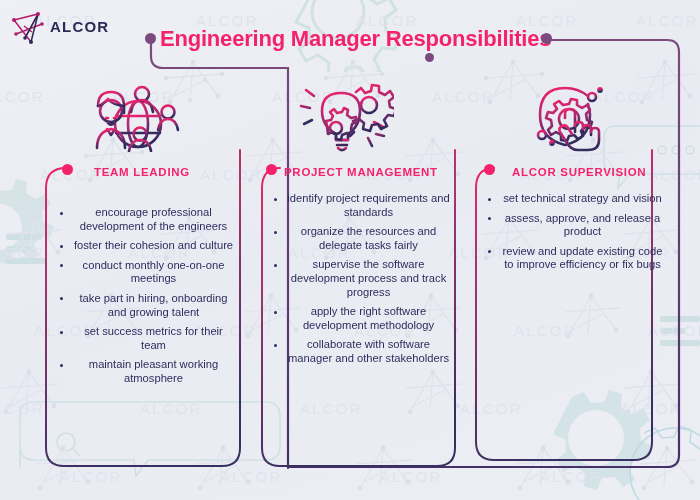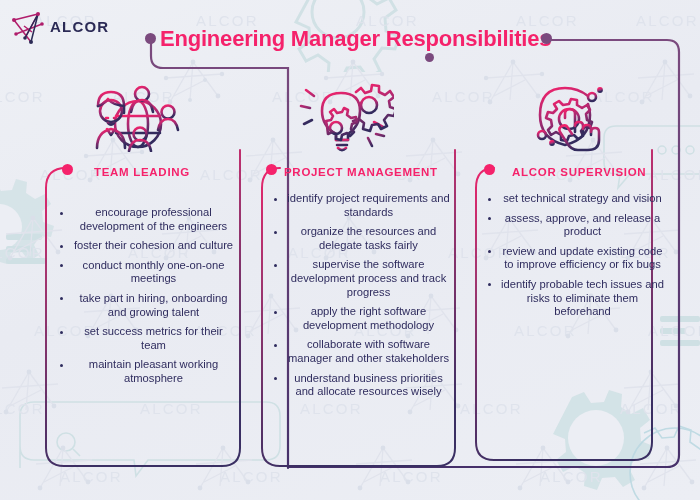--- a/index.html
+++ b/index.html
@@ -578,28 +578,26 @@
 
   <div class="card" style="left:262px;top:150px;width:193px;height:316px;">
     <div class="headdot" style="left:4px;top:14px;"></div>
     <div class="card-head" style="left:22px;top:16px;">PROJECT MANAGEMENT</div>
     <ul class="bullets" style="left:10px;top:42px;width:180px;">
       <li>identify project requirements and standards</li>
       <li>organize the resources and delegate tasks fairly</li>
       <li>supervise the software development process and track progress</li>
       <li>apply the right software development methodology</li>
       <li>collaborate with software manager and other stakeholders</li>
-      <li>understand business priorities and allocate resources wisely</li>
     </ul>
   </div>
 
   <div class="card" style="left:476px;top:150px;width:176px;height:310px;">
     <div class="headdot" style="left:8px;top:14px;"></div>
     <div class="card-head" style="left:36px;top:16px;">ALCOR SUPERVISION</div>
     <ul class="bullets" style="left:10px;top:42px;width:180px;">
       <li>set technical strategy and vision</li>
       <li>assess, approve, and release a product</li>
       <li>review and update existing code to improve efficiency or fix bugs</li>
-      <li>identify probable tech issues and risks to eliminate them beforehand</li>
     </ul>
   </div>
 
 </div>
 
 </body></html>

